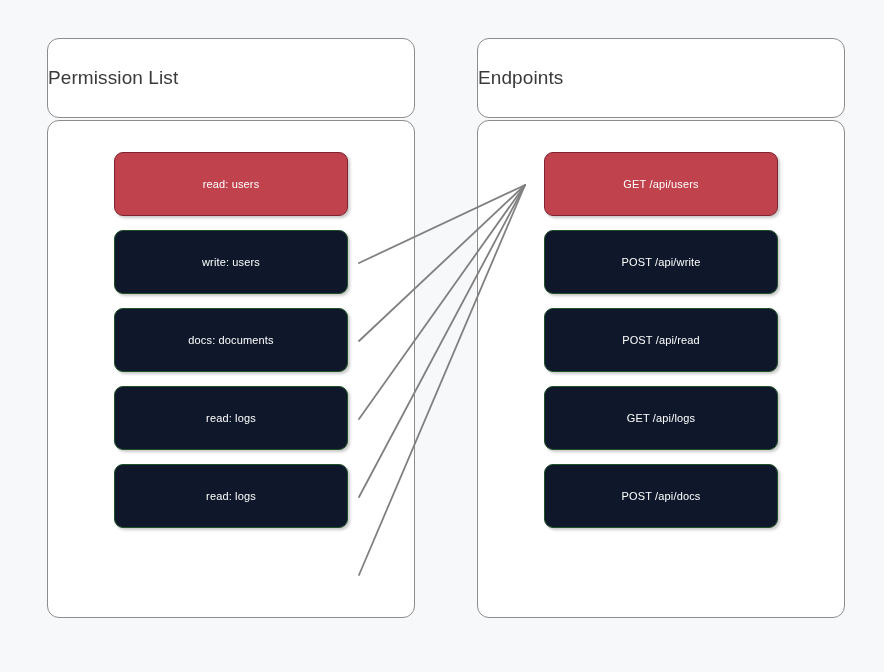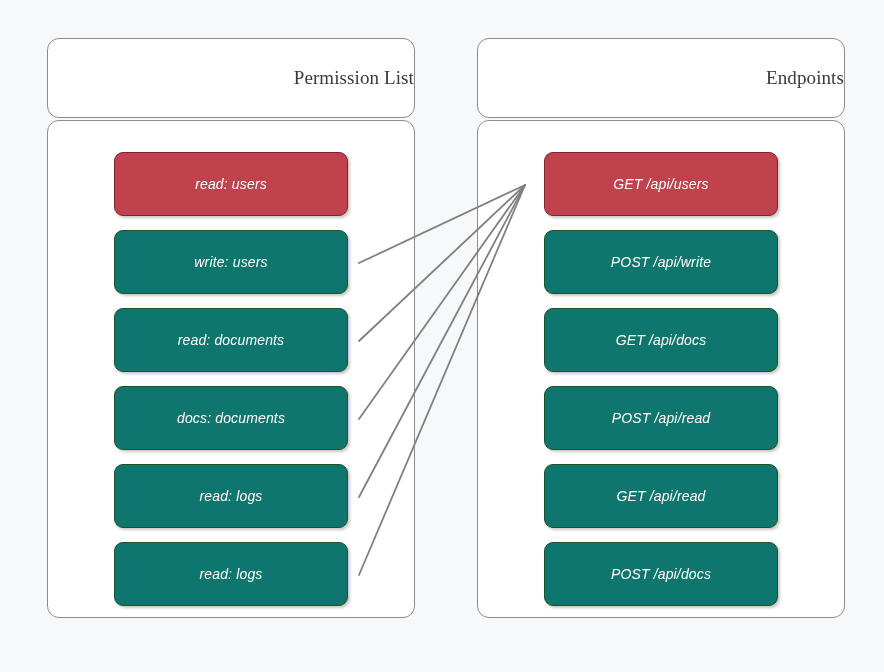--- a/index.html
+++ b/index.html
@@ -37,22 +37,21 @@
     top: 0;
     left: 0;
     right: 0;
     height: 80px;
     background: #ffffff;
     border: 1.6px solid #8c8c8c;
     border-radius: 12px;
     box-sizing: border-box;
     display: flex;
     align-items: center;
-    justify-content: flex-end;
-    font-family: Liberation Serif, serif;
+    justify-content: flex-start;
   }
   .panel-title {
     font-size: 19px;
     color: #3a3a3a;
     letter-spacing: 0.1px;
     white-space: nowrap;
   }
 
   .panel-body {
     position: absolute;
@@ -78,30 +77,29 @@
   }
   .node {
     height: 64px;
     margin-bottom: 14px;
     border-radius: 9px;
     box-sizing: border-box;
     display: flex;
     align-items: center;
     justify-content: center;
     color: #ffffff;
-    font-size: 14px;
+    font-size: 11px;
     letter-spacing: 0.15px;
     white-space: nowrap;
     box-shadow: 2px 2px 3px rgba(0,0,0,0.22);
-    font-style: italic;
   }
   .node:last-child { margin-bottom: 0; }
 
   .node.green {
-    background: #0f766e;
+    background: #0f172a;
     border: 1.4px solid #1f5027;
   }
   .node.red {
     background: #c0424d;
     border: 1.4px solid #7e2430;
   }
 
   
   #connectors {
     position: absolute;
@@ -118,39 +116,37 @@
 <div id="stage">
 
   <div class="panel left">
     <div class="panel-header">
       <div class="panel-title">Permission List</div>
     </div>
     <div class="panel-body">
       <div class="node-list">
         <div class="node red">read: users</div>
         <div class="node green">write: users</div>
-        <div class="node green">read: documents</div>
         <div class="node green">docs: documents</div>
         <div class="node green">read: logs</div>
         <div class="node green">read: logs</div>
       </div>
     </div>
   </div>
 
   <div class="panel right">
     <div class="panel-header">
       <div class="panel-title">Endpoints</div>
     </div>
     <div class="panel-body">
       <div class="node-list">
         <div class="node red">GET /api/users</div>
         <div class="node green">POST /api/write</div>
-        <div class="node green">GET /api/docs</div>
         <div class="node green">POST /api/read</div>
-        <div class="node green">GET /api/read</div>
+        <div class="node green">GET /api/logs</div>
         <div class="node green">POST /api/docs</div>
       </div>
     </div>
   </div>
 
   <svg id="connectors" viewBox="0 0 884 672" xmlns="http://www.w3.org/2000/svg">
       <line x1="359" y1="263" x2="525" y2="185" stroke="#808080" stroke-width="1.8" stroke-linecap="round"></line>
       <line x1="359" y1="341" x2="525" y2="185" stroke="#808080" stroke-width="1.8" stroke-linecap="round"></line>
       <line x1="359" y1="419" x2="525" y2="185" stroke="#808080" stroke-width="1.8" stroke-linecap="round"></line>
       <line x1="359" y1="497" x2="525" y2="185" stroke="#808080" stroke-width="1.8" stroke-linecap="round"></line>

